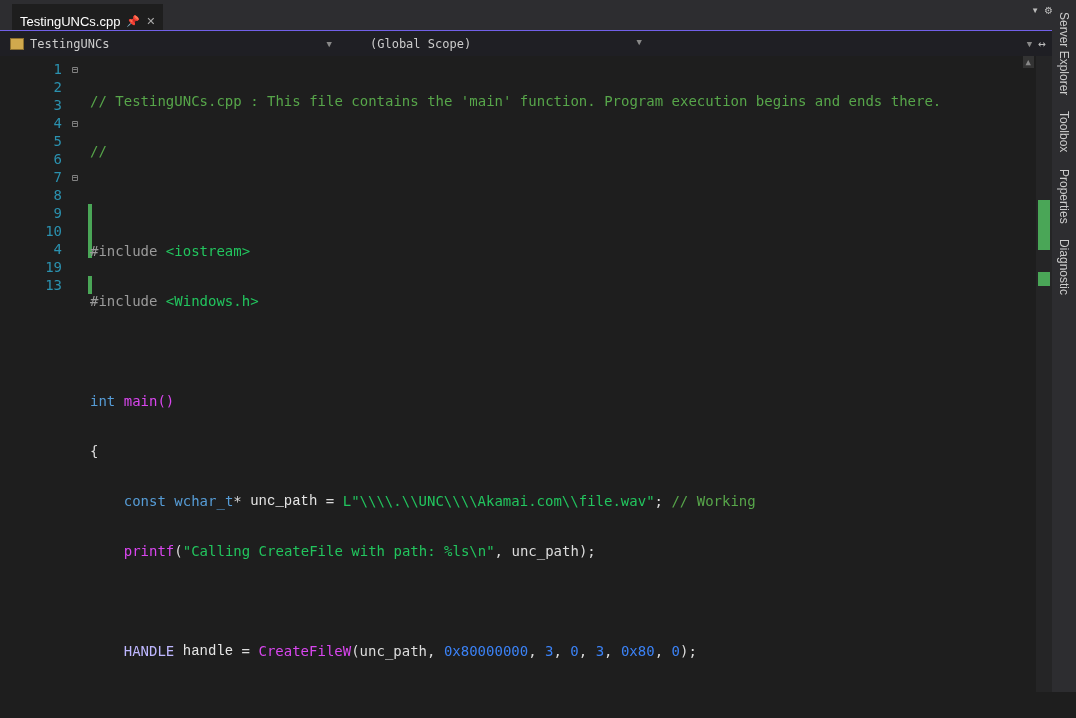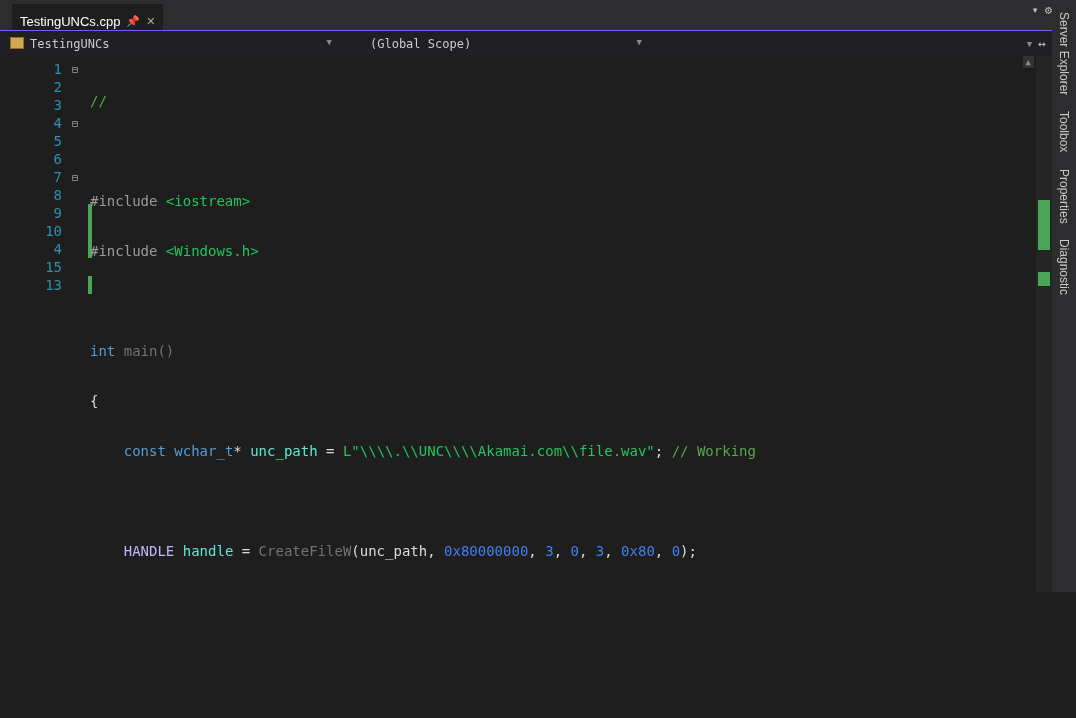--- a/index.html
+++ b/index.html
@@ -5,38 +5,38 @@
 * { margin: 0; padding: 0; box-sizing: border-box; }
 body { font-family: "Segoe UI", Consolas, monospace; font-size: 13px; background: #1e1e1e; width: 1076px; height: 718px; overflow: hidden; display: flex; flex-direction: column; }
 
 
 .vs-panel { flex: 0 0 327px; display: flex; position: relative; background: #1e1e1e; }
 .vs-main { flex: 1; display: flex; flex-direction: column; }
 .tab-bar { height: 30px; background: #2d2d30; display: flex; align-items: flex-start; padding-left: 12px; }
 .tab { height: 36px; margin-top: 4px; padding: 0 8px; display: flex; align-items: center; gap: 6px; background: #1e1e1e; border-bottom: 2px solid #0e639c; color: #fff; font-size: 13px; font-family: "Segoe UI", sans-serif; }
 .tab .icon-pin, .tab .icon-close { font-size: 11px; color: #aaa; }
 .nav-bar { height: 26px; background: #1f1f24; border-top: 1px solid #7160e8; display: flex; align-items: center; position: relative; }
-.nav-cell { display: flex; gap: 6px; color: #ccc; font-size: 12px; padding-left: 10px; flex: 0 0 340px; border-right: 0px solid #333;}
+.nav-cell { display: flex; align-items: center; gap: 6px; color: #ccc; font-size: 12px; padding-left: 10px; flex: 0 0 340px; border-right: 0px solid #333;}
 .nav-cell2 { display: flex; gap: 6px; color: #ccc; font-size: 12px; padding-left: 30px; flex: 0 0 310px;}
 .nav-drop { color: #888; font-size: 9px; margin-left: auto; padding-right: 8px; }
 .code-area { flex: 1; display: flex; background: #1e1e1e; position: relative; overflow: hidden; }
 .gutter { width: 90px; display: flex; flex-direction: column; padding-top: 4px; }
 .gline { height: 18px; display: flex; align-items: center; justify-content: flex-end; padding-right: 28px; position: relative; }
 .lno { color: #2b91af; font-family: Consolas, monospace; font-size: 14px; }
 .fold { position: absolute; right: 12px; color: #a0a0a0; font-size: 10px; }
 .code { flex: 1; font-family: Consolas, monospace; font-size: 14px; padding-top: 4px; white-space: pre; position: relative; }
 .cline { height: 18px; display: flex; align-items: center; }
 .margin-mark { position: absolute; left: 88px; width: 4px; background: #4aa657; }
 
 .c-comment { color: #57a64a; }
 .c-keyword { color: #569cd6; }
 .c-type    { color: #569cd6; }
 .c-string  { color: #22c55e; }
-.c-func    { color: #737373; }
-.c-ident   { color: #5eead4; }
+.c-func    { color: #d946ef; }
+.c-ident   { color: #e5e5e5; font-family: Liberation Mono, monospace; }
 .c-punct   { color: #dcdcdc; }
 .c-number  { color: #3b82f6; }
 .c-define  { color: #9b9b9b; }
 .c-macro   { color: #beb7ff; }
 
 .vs-right-strip { width: 24px; background: #2d2d30; display: flex; flex-direction: column; align-items: center; gap: 0; padding-top: 4px; }
 .vert-tab { writing-mode: vertical-rl; color: #ccc; font-size: 12px; padding: 8px 0; font-family: "Segoe UI",sans-serif; cursor: pointer; }
 .vs-righticons { position: absolute; top: 3px; right: 24px; display: flex; gap: 6px; color: #bbb; font-size: 12px; }
 .overview { width: 16px; background: #252526; position: relative; }
 .ov-mark { position: absolute; left: 2px; width: 12px; height: 4px; background: #4aa657; }
@@ -107,39 +107,41 @@
         <div class="gline">
             <span class="lno">9</span>
           </div>
         <div class="gline">
             <span class="lno">10</span>
           </div>
         <div class="gline">
             <span class="lno">4</span>
           </div>
         <div class="gline">
-            <span class="lno">15</span>
+            <span class="lno">19</span>
           </div>
         <div class="gline">
             <span class="lno">13</span>
           </div>
       </div>
 
       <div class="margin-mark" style="top:148px;height:54px"></div>
       <div class="margin-mark" style="top:220px;height:18px"></div>
 
       <div class="code">
+        <div class="cline"><span class="c-comment">// TestingUNCs.cpp : This file contains the 'main' function. Program execution begins and ends there.</span></div>
         <div class="cline"><span class="c-comment">//</span></div>
         <div class="cline"></div>
         <div class="cline"><span class="c-define">#include </span><span class="c-string">&lt;iostream&gt;</span></div>
         <div class="cline"><span class="c-define">#include </span><span class="c-string">&lt;Windows.h&gt;</span></div>
         <div class="cline"></div>
         <div class="cline"><span class="c-type">int</span><span class="c-func"> main()</span></div>
         <div class="cline"><span class="c-punct">{</span></div>
         <div class="cline"><span class="c-punct">    </span><span class="c-keyword">const</span><span class="c-type"> wchar_t</span><span class="c-punct">* </span><span class="c-ident">unc_path</span><span class="c-punct"> = </span><span class="c-string">L</span><span class="c-string">"\\\\.\\UNC\\\\Akamai.com\\file.wav"</span><span class="c-punct">; </span><span class="c-comment">// Working</span></div>
+        <div class="cline"><span class="c-punct">    </span><span class="c-func">printf</span><span class="c-punct">(</span><span class="c-string">"Calling CreateFile with path: %ls\n"</span><span class="c-punct">, unc_path);</span></div>
         <div class="cline"></div>
         <div class="cline"><span class="c-punct">    </span><span class="c-macro">HANDLE </span><span class="c-ident">handle</span><span class="c-punct"> = </span><span class="c-func">CreateFileW</span><span class="c-punct">(unc_path, </span><span class="c-number">0x80000000</span><span class="c-punct">, </span><span class="c-number">3</span><span class="c-punct">, </span><span class="c-number">0</span><span class="c-punct">, </span><span class="c-number">3</span><span class="c-punct">, </span><span class="c-number">0x80</span><span class="c-punct">, </span><span class="c-number">0</span><span class="c-punct">);</span></div>
       </div>
 
       <div class="overview">
         <span class="scrollbar-up">▲</span>
         <div class="ov-mark" style="top:144px;height:50px"></div>
         <div class="ov-mark" style="top:216px;height:14px"></div>
       </div>
     </div>

